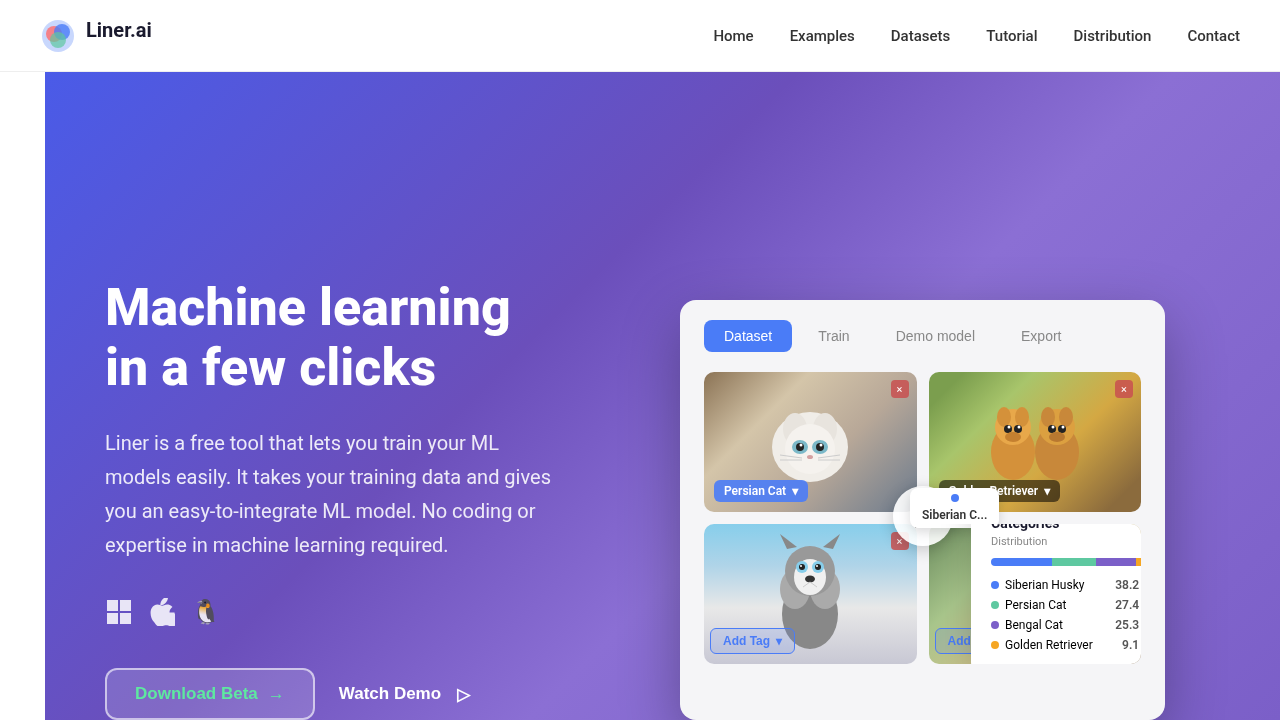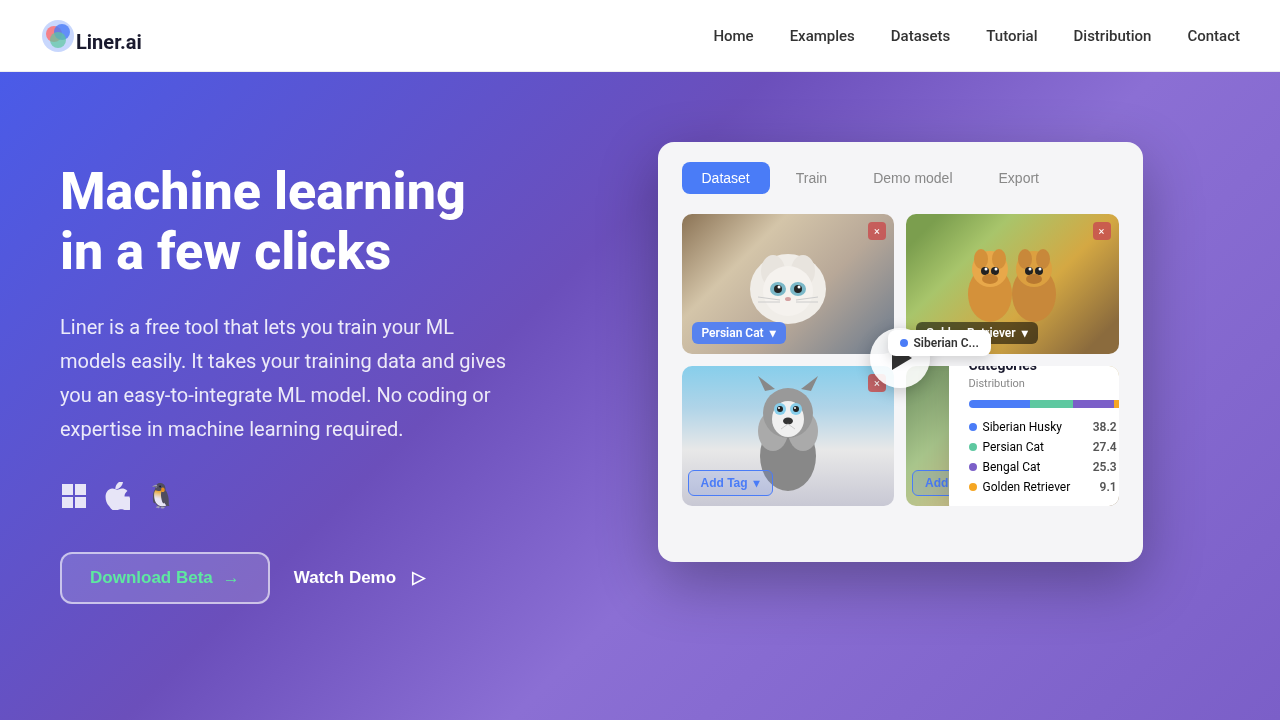--- a/index.html
+++ b/index.html
@@ -12,21 +12,22 @@
       justify-content: space-between;
       padding: 0 40px;
       height: 72px;
       background: #fff;
       border-bottom: 1px solid #eee;
       position: relative;
       z-index: 10;
     }
     .logo {
       display: flex;
-      align-items: flex-end;
+      align-items: flex-start;
+      gap: 10px;
     }
     .logo-icon {
       width: 36px;
       height: 36px;
     }
     .logo-text {
       font-size: 20px;
       font-weight: 700;
       color: #1a1a2e;
     }
@@ -48,25 +49,26 @@
       border-radius: 10px;
       padding: 12px 32px;
       font-size: 16px;
       font-weight: 600;
       cursor: pointer;
     }
 
     
     .hero {
       display: flex;
-      align-items: flex-start;
+      align-items: flex-end;
       padding: 60px 60px 0 60px;
       height: calc(720px - 72px);
       background: linear-gradient(135deg, #4A5BE8 0%, #6B4FBB 40%, #8B6FD4 60%, #7B5FC8 100%);
       position: relative;
+      margin-left: 45px;
     }
 
     .hero-left {
       flex: 0 0 520px;
       padding-top: 30px;
       color: #fff;
     }
 
     .hero-title {
       font-size: 52px;
@@ -287,20 +289,21 @@
       border-radius: 8px;
       padding: 6px 12px;
       font-size: 12px;
       font-weight: 600;
       color: #333;
       box-shadow: 0 4px 12px rgba(0,0,0,0.15);
       display: flex;
       align-items: center;
       gap: 6px;
       z-index: 10;
+      flex-direction: column;
     }
     .tooltip-dot {
       width: 8px;
       height: 8px;
       border-radius: 50%;
       background: #4A7CF7;
     }
 
     
     .categories-panel {

